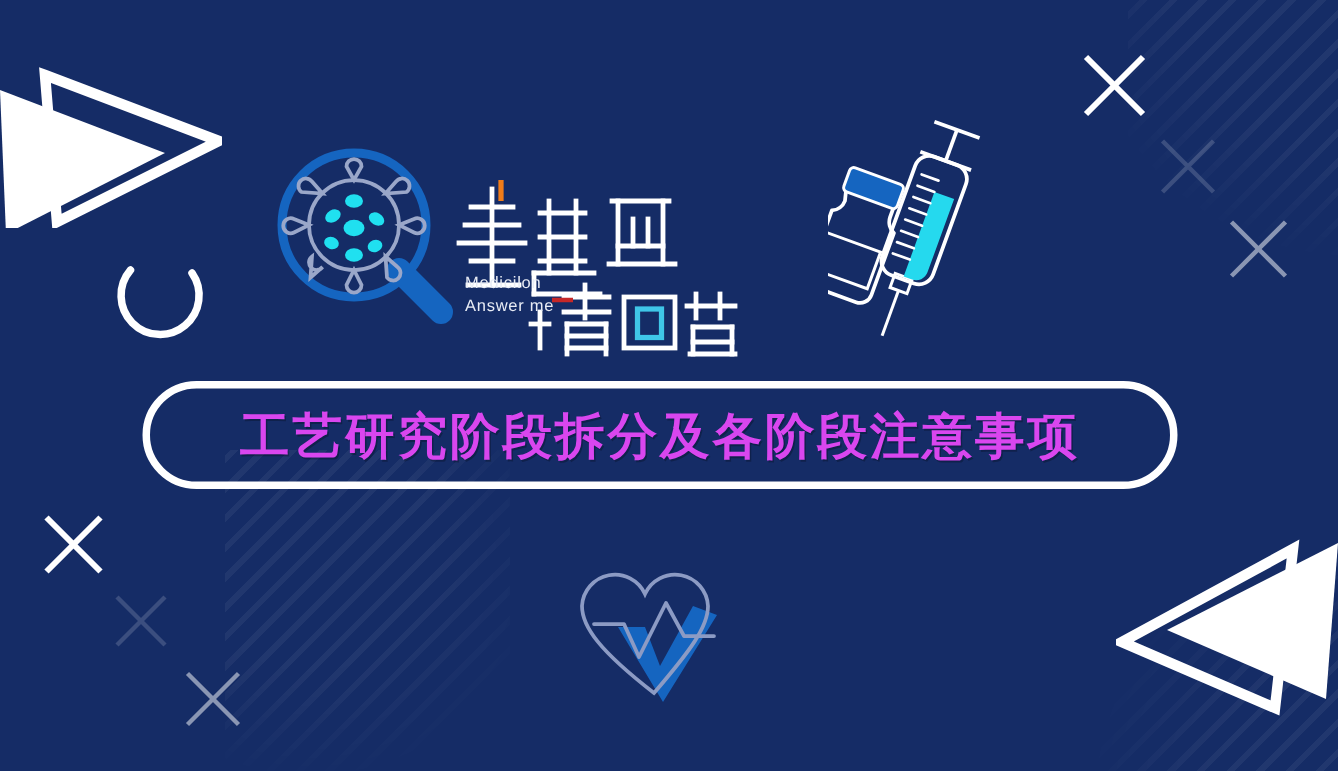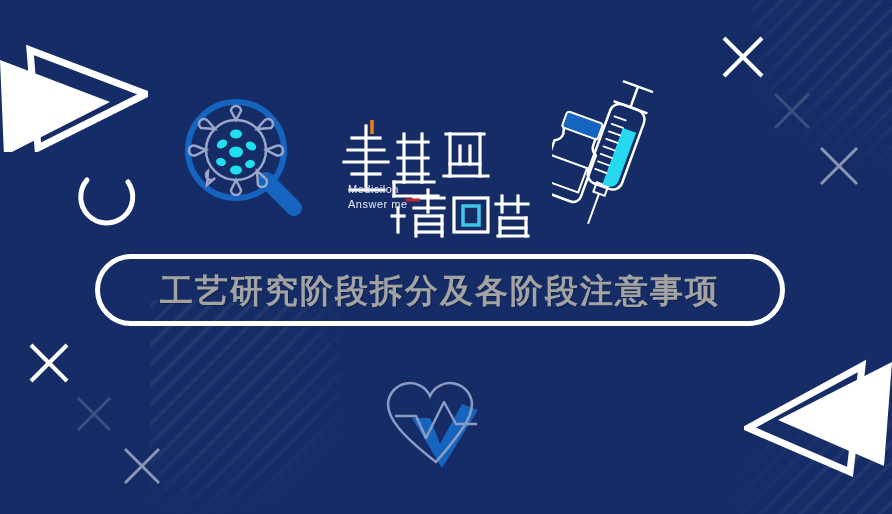--- a/index.html
+++ b/index.html
@@ -59,33 +59,33 @@
     height: 72px;
     border: 5px solid #ffffff;
     border-radius: 40px;
     box-sizing: border-box;
     display: flex;
     align-items: center;
     justify-content: center;
     z-index: 6;
   }
   #title-text {
-    color: #a3a3a3;
+    color: #d946ef;
     font-size: 33px;
     font-weight: bold;
     letter-spacing: 2px;
     line-height: 1;
     white-space: nowrap;
     text-shadow: 1px 1px 0 rgba(0,0,0,0.25);
   }
 
   
   #logo-block {
     position: absolute;
-    left: 342px;
+    left: 304px;
     top: 112px;
     width: 200px;
     height: 126px;
     z-index: 5;
   }
   #logo-en {
     position: absolute;
     left: 6px;
     top: 70px;
     color: #e8ecf5;

